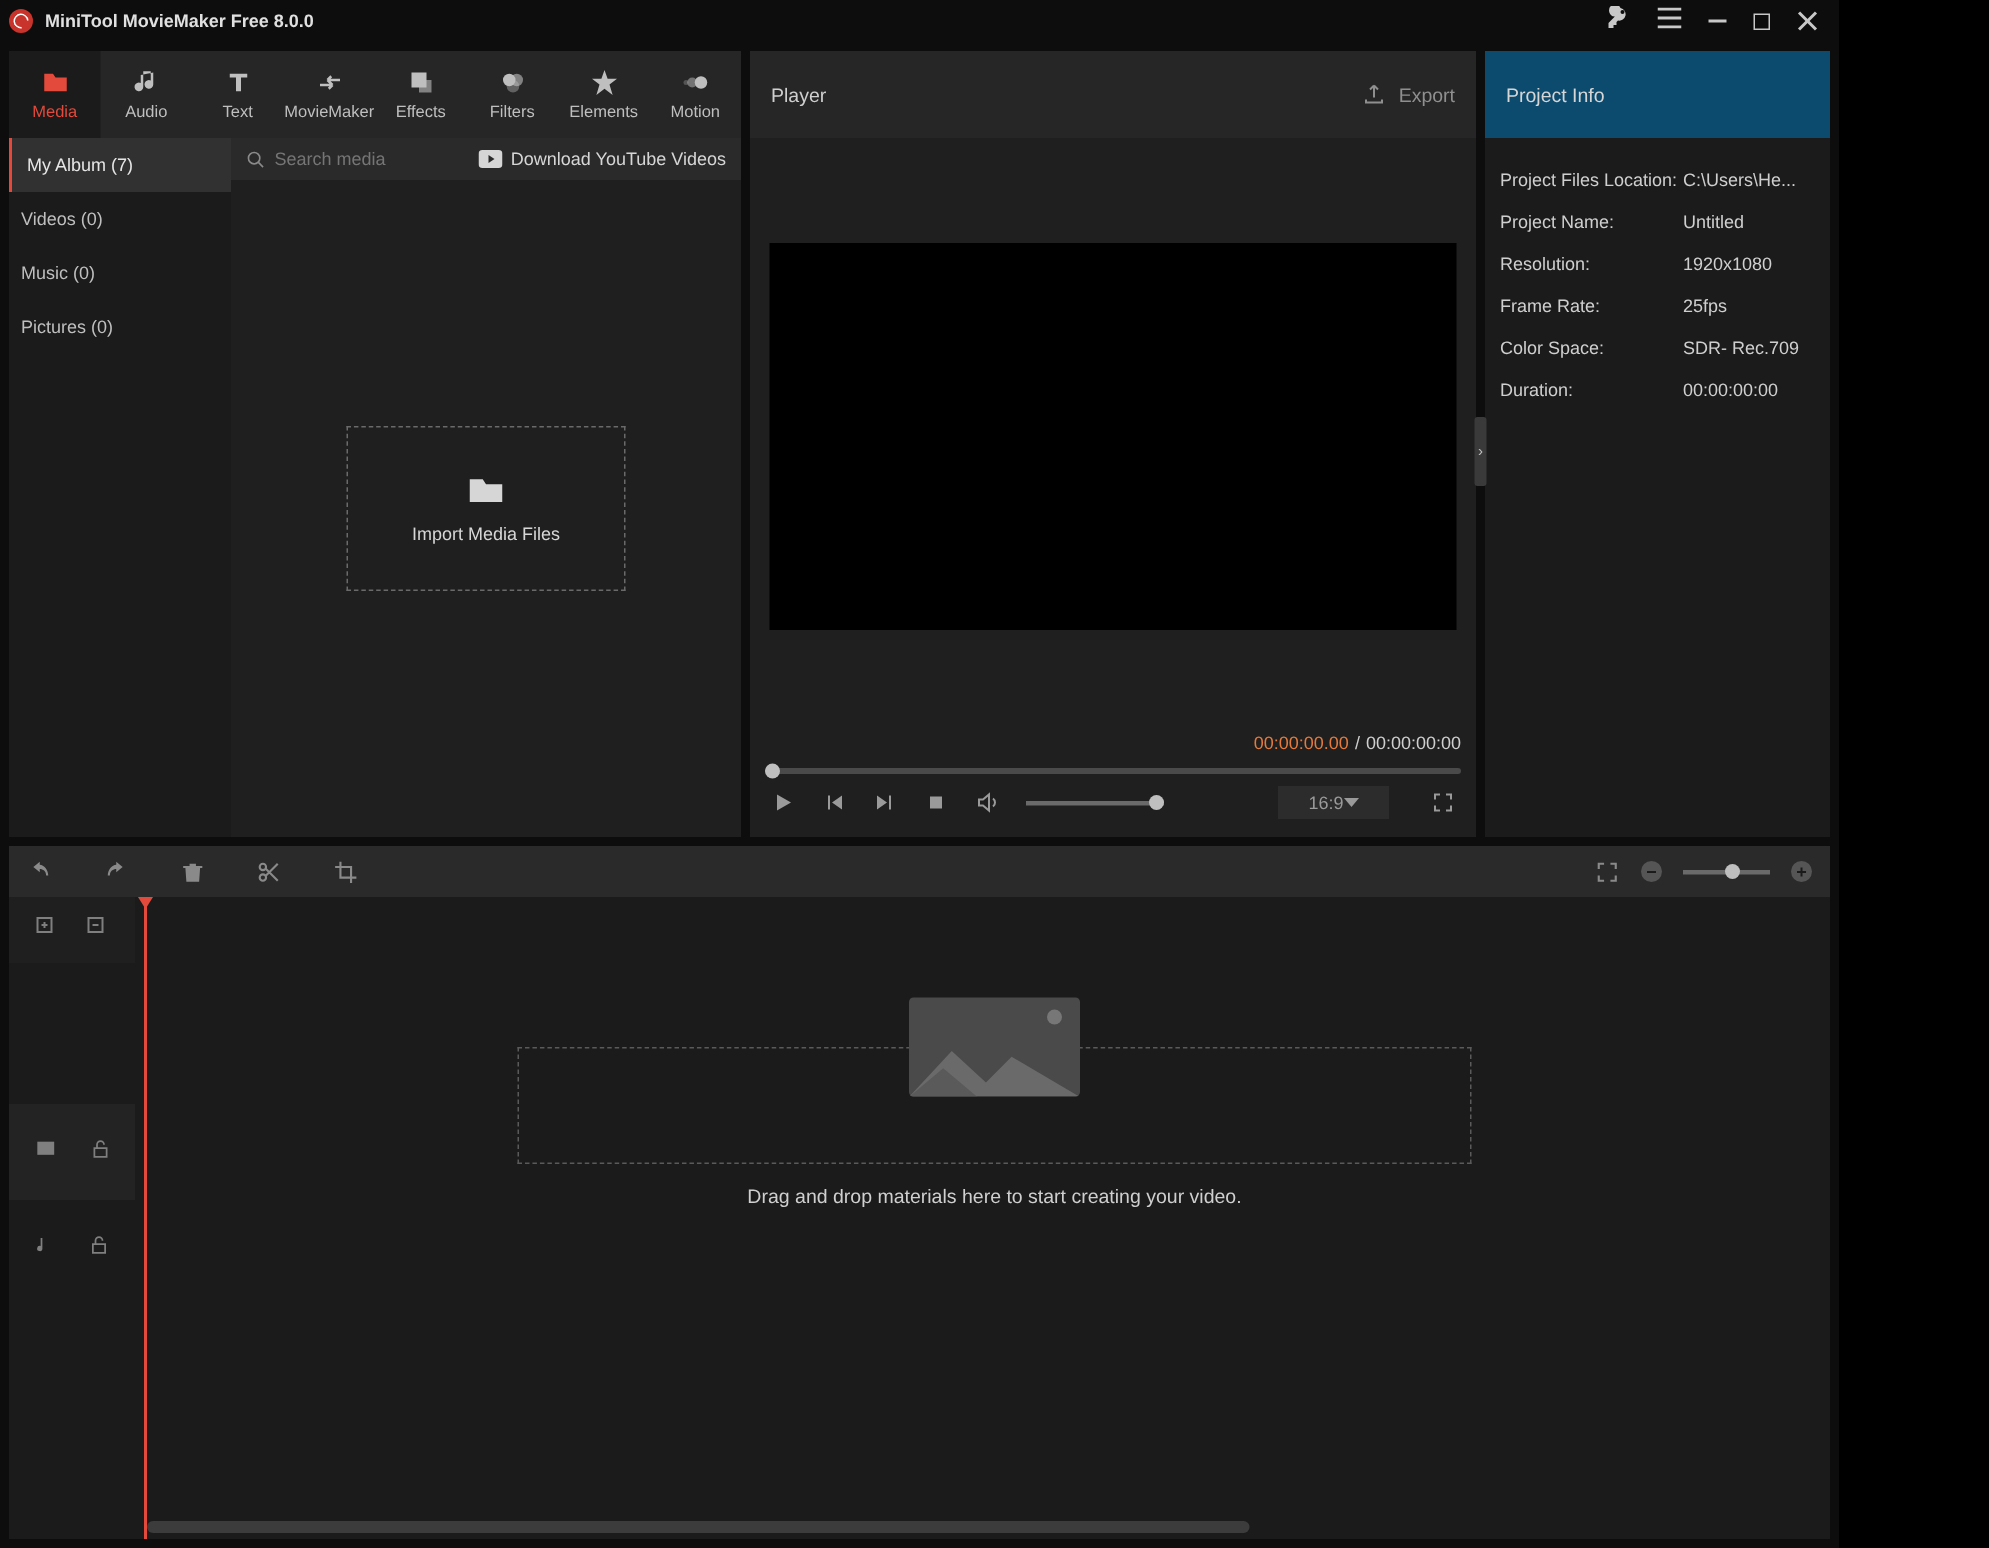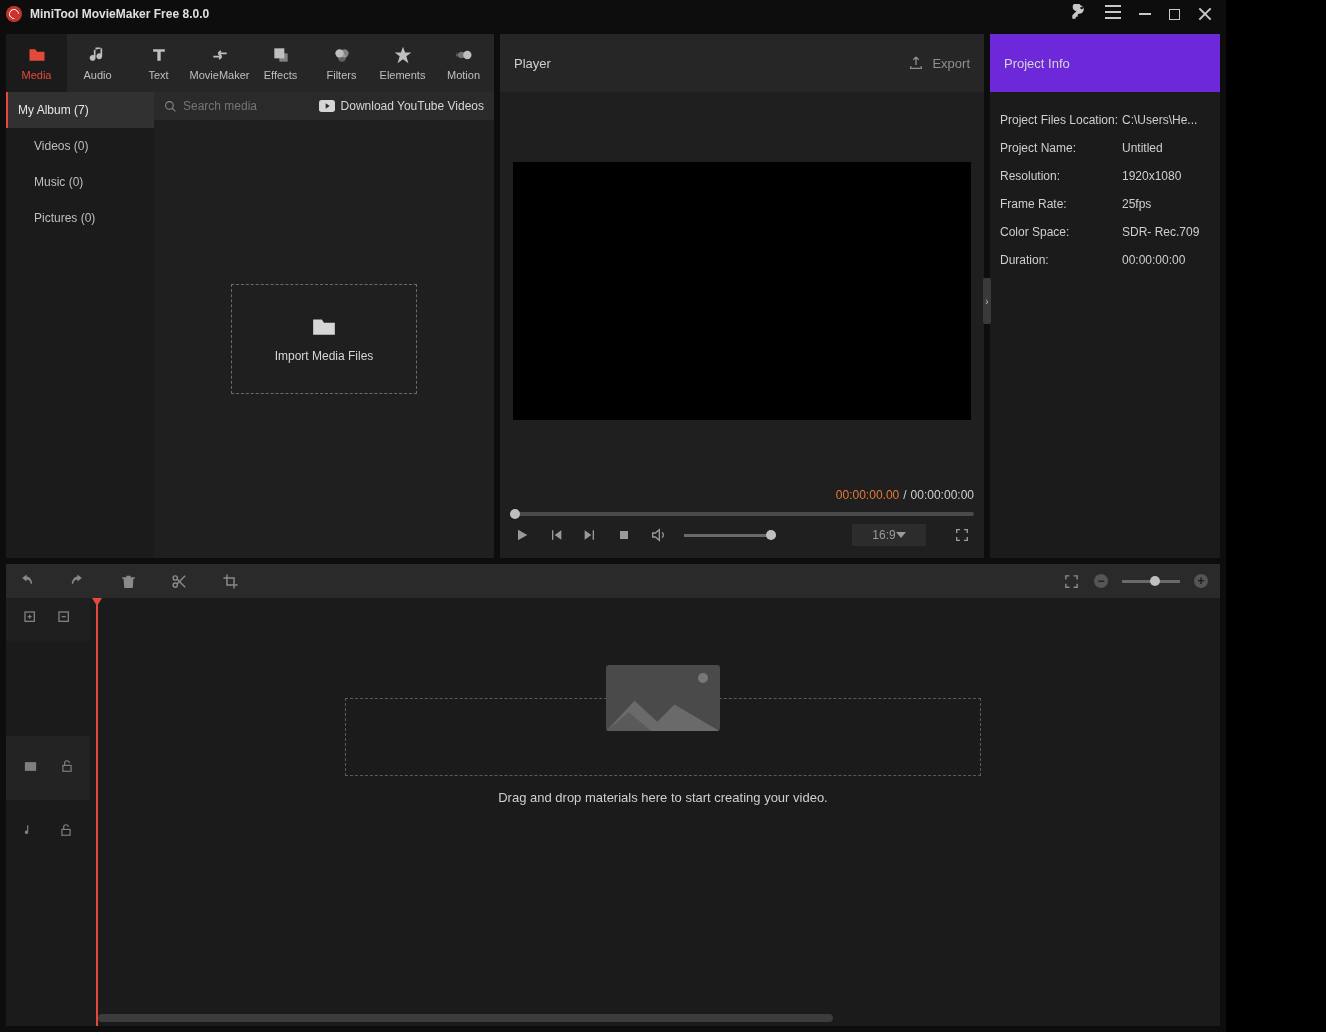--- a/index.html
+++ b/index.html
@@ -23,21 +23,21 @@
 
 
 .tabs-panel{ width:488px; display:flex; flex-direction:column; }
 .tabs { height:58px; background:#262626; display:flex; align-items:center; }
 .tab { flex:1; display:flex; flex-direction:column; align-items:center; justify-content:center; gap:4px; height:100%; color:#bfbfbf; font-size:11px; cursor:pointer; }
 .tab.active { color:#e44a3c; background:#1b1b1b; }
 .tab svg{ width:20px; height:20px; }
 
 .tabs-body { flex:1; display:flex; }
 .sidebar { width:148px; background:#1b1b1b; }
-.side-item{ height:36px; display:flex; align-items:center; padding-left:28px; font-size:12px; color:#bfbfbf; cursor:pointer;}
+.side-item{ height:36px; display:flex; align-items:center; padding-left:8px; font-size:12px; color:#bfbfbf; cursor:pointer;}
 .side-item.active{ background:#313131; color:#e6e6e6; border-left:2px solid #e44a3c; padding-left:10px;}
 .media-area{ flex:1; background:#1f1f1f; display:flex; flex-direction:column;}
 .media-top{ height:28px; background:#2a2a2a; display:flex; align-items:center; padding:0 10px; gap:6px; color:#bfbfbf; font-size:12px;}
 .search-input{ background:transparent; border:none; color:#bfbfbf; font-size:12px; outline:none; width:110px;}
 .dl-yt{ margin-left:auto; display:flex; align-items:center; gap:6px; color:#d6d6d6; font-size:12px; cursor:pointer;}
 .media-center{ flex:1; display:flex; align-items:center; justify-content:center;}
 .import-box{ width:186px; height:110px; border:1px dashed #6a6a6a; display:flex; flex-direction:column; align-items:center; justify-content:center; gap:12px; color:#d6d6d6; font-size:12px; cursor:pointer;}
 .import-box svg{ width:26px; height:22px; color:#d6d6d6;}
 
 
@@ -53,21 +53,21 @@
 .t-cur{ color:#e47a3c;} .t-sep{ color:#cfcfcf; margin:0 4px;} .t-tot{ color:#cfcfcf;}
 .controls{ display:flex; align-items:center; gap:18px; padding:0 4px 4px;}
 .ctrl{ color:#9a9a9a; display:flex; align-items:center; justify-content:center; cursor:pointer;}
 .ctrl svg{ width:16px; height:16px;}
 .vol-track{ width:92px; height:3px; background:#6a6a6a; position:relative;}
 .vol-thumb{ position:absolute; right:0; top:-4px; width:10px; height:10px; border-radius:50%; background:#bfbfbf;}
 .aspect-dd{ margin-left:auto; width:74px; height:22px; background:#2c2c2c; color:#9a9a9a; font-size:12px; display:flex; align-items:center; justify-content:center; cursor:pointer;}
 
 
 .info-panel{ width:230px; display:flex; flex-direction:column;}
-.info-head{ height:58px; background:#6d28d9; display:flex; align-items:center; padding:0 14px; color:#d6d6d6; font-size:13px;}
+.info-head{ height:58px; background:#0c4a6e; display:flex; align-items:center; padding:0 14px; color:#d6d6d6; font-size:13px;}
 .info-body{ flex:1; background:#1b1b1b; padding:14px 10px; position:relative;}
 .info-row{ display:flex; font-size:12px; color:#cfcfcf; height:28px; align-items:center;}
 .info-row .lbl{ width:122px;}
 .info-row .val{ flex:1; overflow:hidden; text-overflow:ellipsis; white-space:nowrap;}
 .collapse-tab{ position:absolute; left:-7px; top:186px; width:8px; height:46px; background:#3a3a3a; border-radius:2px; display:flex; align-items:center; justify-content:center; color:#bfbfbf; font-size:10px; cursor:pointer;}
 
 
 .toolstrip{ height:34px; background:#2a2a2a; margin:0 6px; display:flex; align-items:center; padding:0 12px; gap:34px;}
 .toolstrip .tbtn{ color:#8a8a8a; cursor:pointer; display:flex;}
 .toolstrip .tbtn svg{ width:17px; height:17px;}

